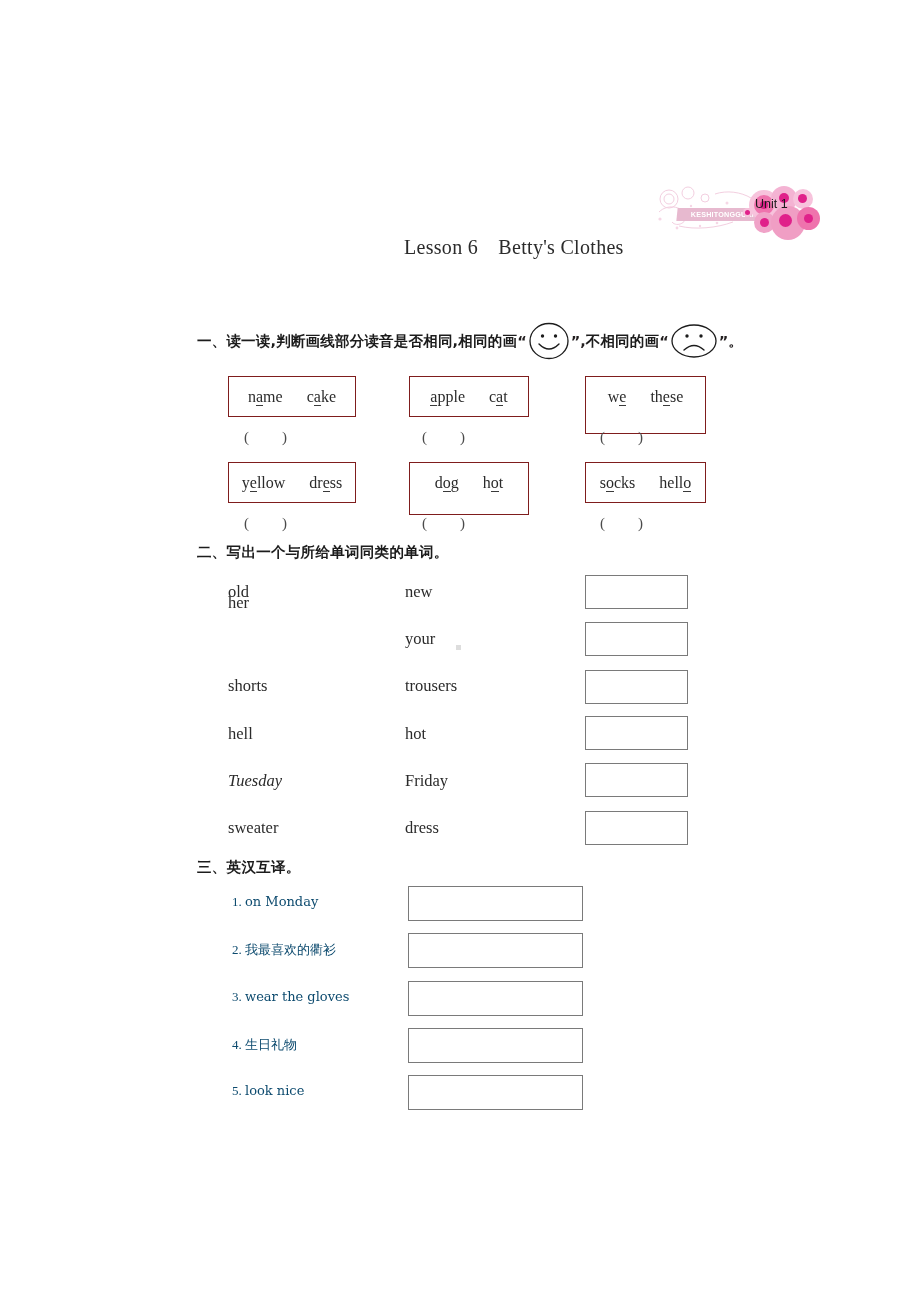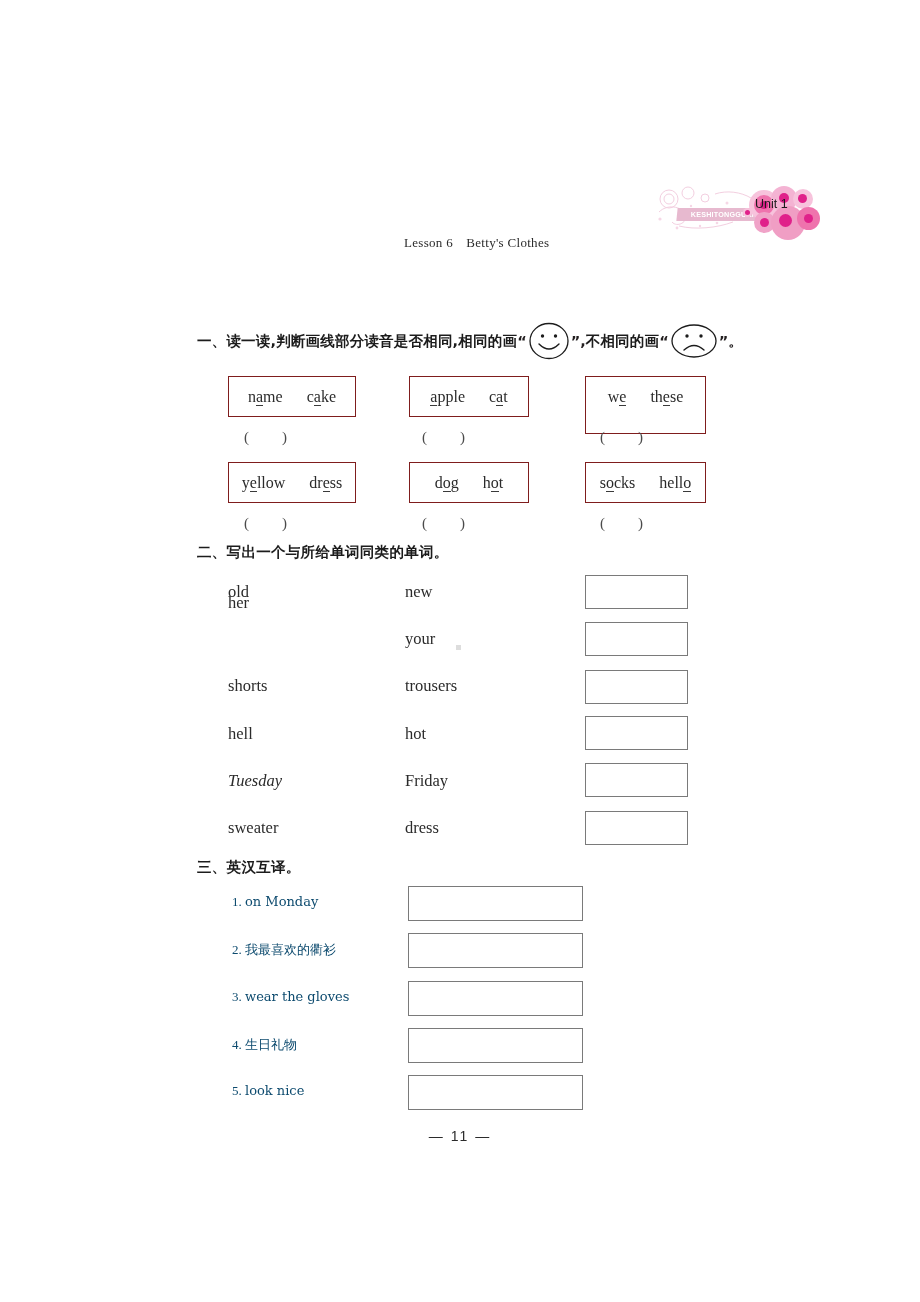--- a/index.html
+++ b/index.html
@@ -81,21 +81,21 @@
     color: #1a1a1a;
     white-space: nowrap;
     z-index: 9;
   }
 
   
   .lesson-title {
     position: absolute;
     left: 404px;
     top: 234px;
-    font-size: 13px;
+    font-size: 20px;
     letter-spacing: 0.3px;
     white-space: nowrap;
     color: #2b2b2b;
   }
 
   
   .sec-head {
     position: absolute;
     font-family: "DejaVu Sans", "Liberation Sans", sans-serif;
     font-size: 14.5px;
@@ -318,21 +318,21 @@
 
   <div class="wbox" style="left:228px; top:462px; width:128px; height:41px; line-height:39px;">
     <span class="inner">
       <span class="w"><span>y</span><span class="u">e</span><span>llow</span></span>
       <span class="gap"></span>
       <span class="w"><span>dr</span><span class="u">e</span><span>ss</span></span>
     </span>
   </div>
   <div class="paren" style="left:244px; top:514px;">(　　)</div>
 
-  <div class="wbox" style="left:409px; top:462px; width:120px; height:41px; line-height:39px;">
+  <div class="wbox" style="left:409px; top:462px; width:120px; height:53px; line-height:39px;">
     <span class="inner">
       <span class="w"><span>d</span><span class="u">o</span><span>g</span></span>
       <span class="gap"></span>
       <span class="w"><span>h</span><span class="u">o</span><span>t</span></span>
     </span>
   </div>
   <div class="paren" style="left:422px; top:514px;">(　　)</div>
 
   <div class="wbox" style="left:585px; top:462px; width:121px; height:41px; line-height:39px;">
     <span class="inner">
@@ -395,15 +395,14 @@
     <span class="cn">生日礼物</span>
   </div>
   <div class="ansbox" style="left:408px; top:1028px; width:175px; height:35px;"></div>
 
   <div class="ex3-label" style="left:232px; top:1083px;">
     <span>5.</span>
     <span class="cn">look nice</span>
   </div>
   <div class="ansbox" style="left:408px; top:1075px; width:175px; height:35px;"></div>
 
-  <div class="footer">—  11  —</div>
 
 </div>
 
 </body></html>

